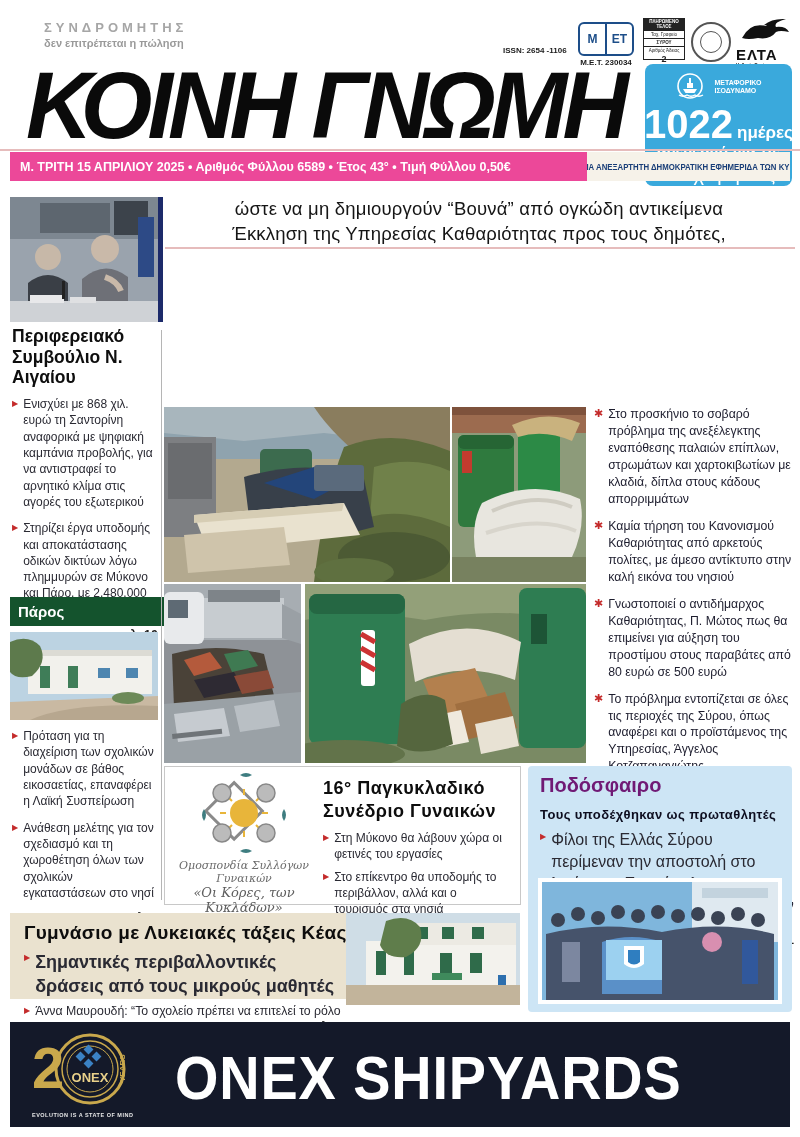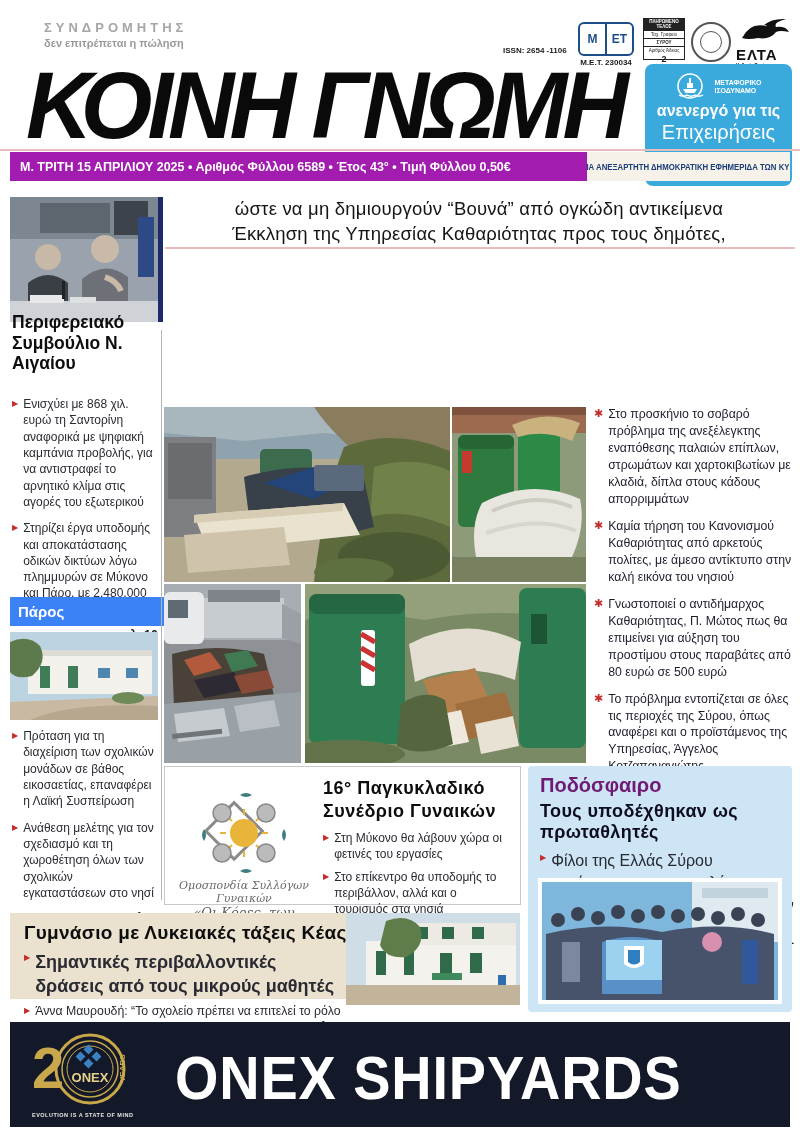--- a/index.html
+++ b/index.html
@@ -36,56 +36,56 @@
   .bluebox{background:#3aa9dc;border-radius:8px;color:#fff;}
   .bb-logo-row{display:flex;align-items:center;gap:5px;justify-content:center;margin-top:8px;}
   .bb-logo-text{font-size:7px;font-weight:900;line-height:1.15;}
   .bb-days{display:flex;align-items:baseline;justify-content:center;gap:4px;margin-top:2px;}
   .bb-num{font-size:40px;font-weight:900;line-height:1;}
   .bb-word{font-size:17px;font-weight:bold;}
   .bb-l2{font-size:16px;font-weight:bold;text-align:center;line-height:1.15;}
   .bb-l3{font-size:20px;text-align:center;line-height:1.2;}
   .hairline{height:2px;background:#e6bcbc;}
 
-  .datebar-left{background:#a21caf;color:#fff;font-weight:bold;font-size:12.5px;
+  .datebar-left{background:#ec4899;color:#fff;font-weight:bold;font-size:12.5px;
                 display:flex;align-items:center;padding-left:10px;white-space:nowrap;}
   .datebar-right{background:#f6f2e9;color:#183d77;font-weight:900;font-size:9.5px;
                  display:flex;align-items:center;justify-content:center;white-space:nowrap;overflow:hidden;}
   .datebar-right span{transform:scaleX(0.82);transform-origin:center;}
 
   .kicker{font-size:18.5px;color:#151515;text-align:center;line-height:1.35;letter-spacing:0.2px;}
   .headline{font-weight:900;color:#060606;text-align:center;white-space:nowrap;}
   .headline .hl{display:inline-block;font-size:64px;line-height:1.08;
                 transform:scaleX(0.84);transform-origin:center;letter-spacing:-2px;}
 
   .sec-title{font-weight:900;color:#0e0e0e;line-height:1.18;}
   .b{display:flex;gap:5px;margin-bottom:10px;}
   .tri{color:#c42b2b;font-size:8px;line-height:1.9;flex:none;}
   .star{color:#c42b2b;font-size:11px;line-height:1.4;flex:none;}
   .btxt{font-size:12px;color:#2a2a33;line-height:1.36;}
   .btxt2{font-size:12.3px;color:#1d1d2e;line-height:1.38;}
   .pref{display:flex;justify-content:flex-end;align-items:baseline;gap:3px;
         font-size:12.5px;font-weight:bold;color:#222;}
   .pa{color:#c42b2b;font-size:9px;letter-spacing:-2px;}
 
-  .parosbox{background:#3b82f6;color:#fff;font-weight:900;font-size:15px;
+  .parosbox{background:#14532d;color:#fff;font-weight:900;font-size:15px;
             display:flex;align-items:center;padding-left:8px;}
 
   .vline{width:1px;background:#b5b5b5;}
   .photo{overflow:hidden;}
   .photo svg{display:block;}
 
   .congress{border:1px solid #c8c8c8;background:#fff;}
   .cg-org1{font-size:11px;color:#6b6b6b;text-align:center;font-family:"DejaVu Serif",serif;font-style:italic;}
   .cg-org2{font-size:13px;color:#5e5e5e;text-align:center;font-family:"DejaVu Serif",serif;font-style:italic;}
   .cg-title{font-size:18px;font-weight:900;color:#0d0d0d;line-height:1.25;letter-spacing:0.5px;}
 
   .football{background:#cde5f5;border-radius:4px;}
   .fb-title{font-size:20px;font-weight:900;color:#701a75;}
-  .fb-sub{font-size:18px;font-weight:900;color:#0d0d1f;letter-spacing:0.4px;margin-top:4px;}
+  .fb-sub{font-size:13px;font-weight:900;color:#0d0d1f;letter-spacing:0.4px;margin-top:10px;}
 
   .keabox{background:#eae2cf;}
   .kea-title{font-size:19px;font-weight:900;color:#0d0d0d;letter-spacing:0.3px;}
 
   .onex{background:#141929;}
   .onex-banner{font-weight:900;color:#fff;white-space:nowrap;}
   .onex-banner span{display:inline-block;font-size:62px;transform:scaleX(0.9);transform-origin:left center;letter-spacing:1px;}
   .onex-tag{font-size:5.5px;color:#e8e8e8;letter-spacing:0.5px;font-weight:bold;}
 </style>
 </head>
@@ -138,20 +138,24 @@
         <circle cx="15" cy="14" r="12" fill="none" stroke="#ffffff" stroke-width="1.6"></circle>
         <path d="M8 17 h14 l-2.5 4 h-9 Z" fill="#fff"></path>
         <rect x="12" y="11" width="6" height="5" fill="#fff"></rect>
         <rect x="14" y="6" width="2" height="5" fill="#fff"></rect>
         <path d="M4 23 q4 2.5 8 0 q4 2.5 8 0 q4 2.5 8 0" stroke="#fff" stroke-width="1.4" fill="none"></path>
       </svg>
       <div class="bb-logo-text">
         <div>ΜΕΤΑΦΟΡΙΚΟ</div>
         <div>ΙΣΟΔΥΝΑΜΟ</div>
       </div>
+    </div>
+    <div class="bb-days">
+      <span class="bb-num">1022</span>
+      <span class="bb-word">ημέρες</span>
     </div>
     <div class="bb-l2">ανενεργό για τις</div>
     <div class="bb-l3">Επιχειρήσεις</div>
   </div>
 
   <div class="abs hairline" style="left:0;top:149px;width:800px;"></div>
   <div class="abs datebar-left" style="left:10px;top:152px;width:577px;height:29px;">Μ. ΤΡΙΤΗ 15 ΑΠΡΙΛΙΟΥ 2025 • Αριθμός Φύλλου  6589 • Έτος 43° • Τιμή Φύλλου 0,50€</div>
   <div class="abs datebar-right" style="left:587px;top:152px;width:203px;height:29px;">
     <span>ΗΜΕΡΗΣΙΑ ΑΝΕΞΑΡΤΗΤΗ ΔΗΜΟΚΡΑΤΙΚΗ ΕΦΗΜΕΡΙΔΑ ΤΩΝ ΚΥΚΛΑΔΩΝ</span>
   </div>
@@ -175,21 +179,21 @@
     </svg>
   </div>
 
   <div class="abs kicker" style="left:165px;top:197px;width:628px;">
     <div>ώστε να μη δημιουργούν “Βουνά” από ογκώδη αντικείμενα</div>
     <div>Έκκληση της Υπηρεσίας Καθαριότητας προς τους δημότες,</div>
   </div>
   <div class="abs hairline" style="left:165px;top:247px;width:630px;"></div>
 
 
-  <div class="abs sec-title" style="left:12px;top:312px;width:146px;font-size:17.5px;">Περιφερειακό Συμβούλιο Ν. Αιγαίου</div>
+  <div class="abs sec-title" style="left:12px;top:326px;width:146px;font-size:17.5px;">Περιφερειακό Συμβούλιο Ν. Αιγαίου</div>
 
   <div class="abs" style="left:12px;top:396px;width:146px;">
     <div class="b">
       <span class="tri">▶</span>
       <span class="btxt">Ενισχύει με 868 χιλ. ευρώ τη Σαντορίνη αναφορικά με ψηφιακή καμπάνια προβολής, για να αντιστραφεί το αρνητικό κλίμα στις αγορές του εξωτερικού</span>
     </div>
     <div class="b">
       <span class="tri">▶</span>
       <span class="btxt">Στηρίζει έργα υποδομής και αποκατάστασης οδικών δικτύων λόγω πλημμυρών σε Μύκονο και Πάρο, με 2.480.000 ευρώ συνολικά</span>
     </div>
@@ -341,21 +345,21 @@
       <span class="star">✱</span>
       <span class="btxt2">Αναλυτικά τι προβλέπεται από τον Κανονισμό Καθαριότητας</span>
     </div>
     <div class="pref">
       <span class="pa">▶▶</span>
       <span>σελ. 11</span>
     </div>
   </div>
 
   <div class="abs congress" style="left:164px;top:766px;width:355px;height:137px;">
-    <div class="abs" style="left:10px;top:24px;width:138px;text-align:center;">
+    <div class="abs" style="left:10px;top:4px;width:138px;text-align:center;">
       <svg width="88" height="84" viewBox="0 0 88 84">
         <g stroke="#8a8a8a" stroke-width="3" fill="none">
           <rect x="24" y="10" width="40" height="40" transform="rotate(45 44 30) translate(0 14)"></rect>
         </g>
         <circle cx="44" cy="42" r="14" fill="#e8b53a"></circle>
         <g stroke="#e8b53a" stroke-width="2">
           <path d="M44 24 v-6 M44 60 v6 M26 42 h-6 M62 42 h6 M32 30 l-4 -4 M56 30 l4 -4 M32 54 l-4 4 M56 54 l4 4"></path>
         </g>
         <g fill="#bbb" stroke="#888" stroke-width="1.5">
           <circle cx="22" cy="22" r="9"></circle>

